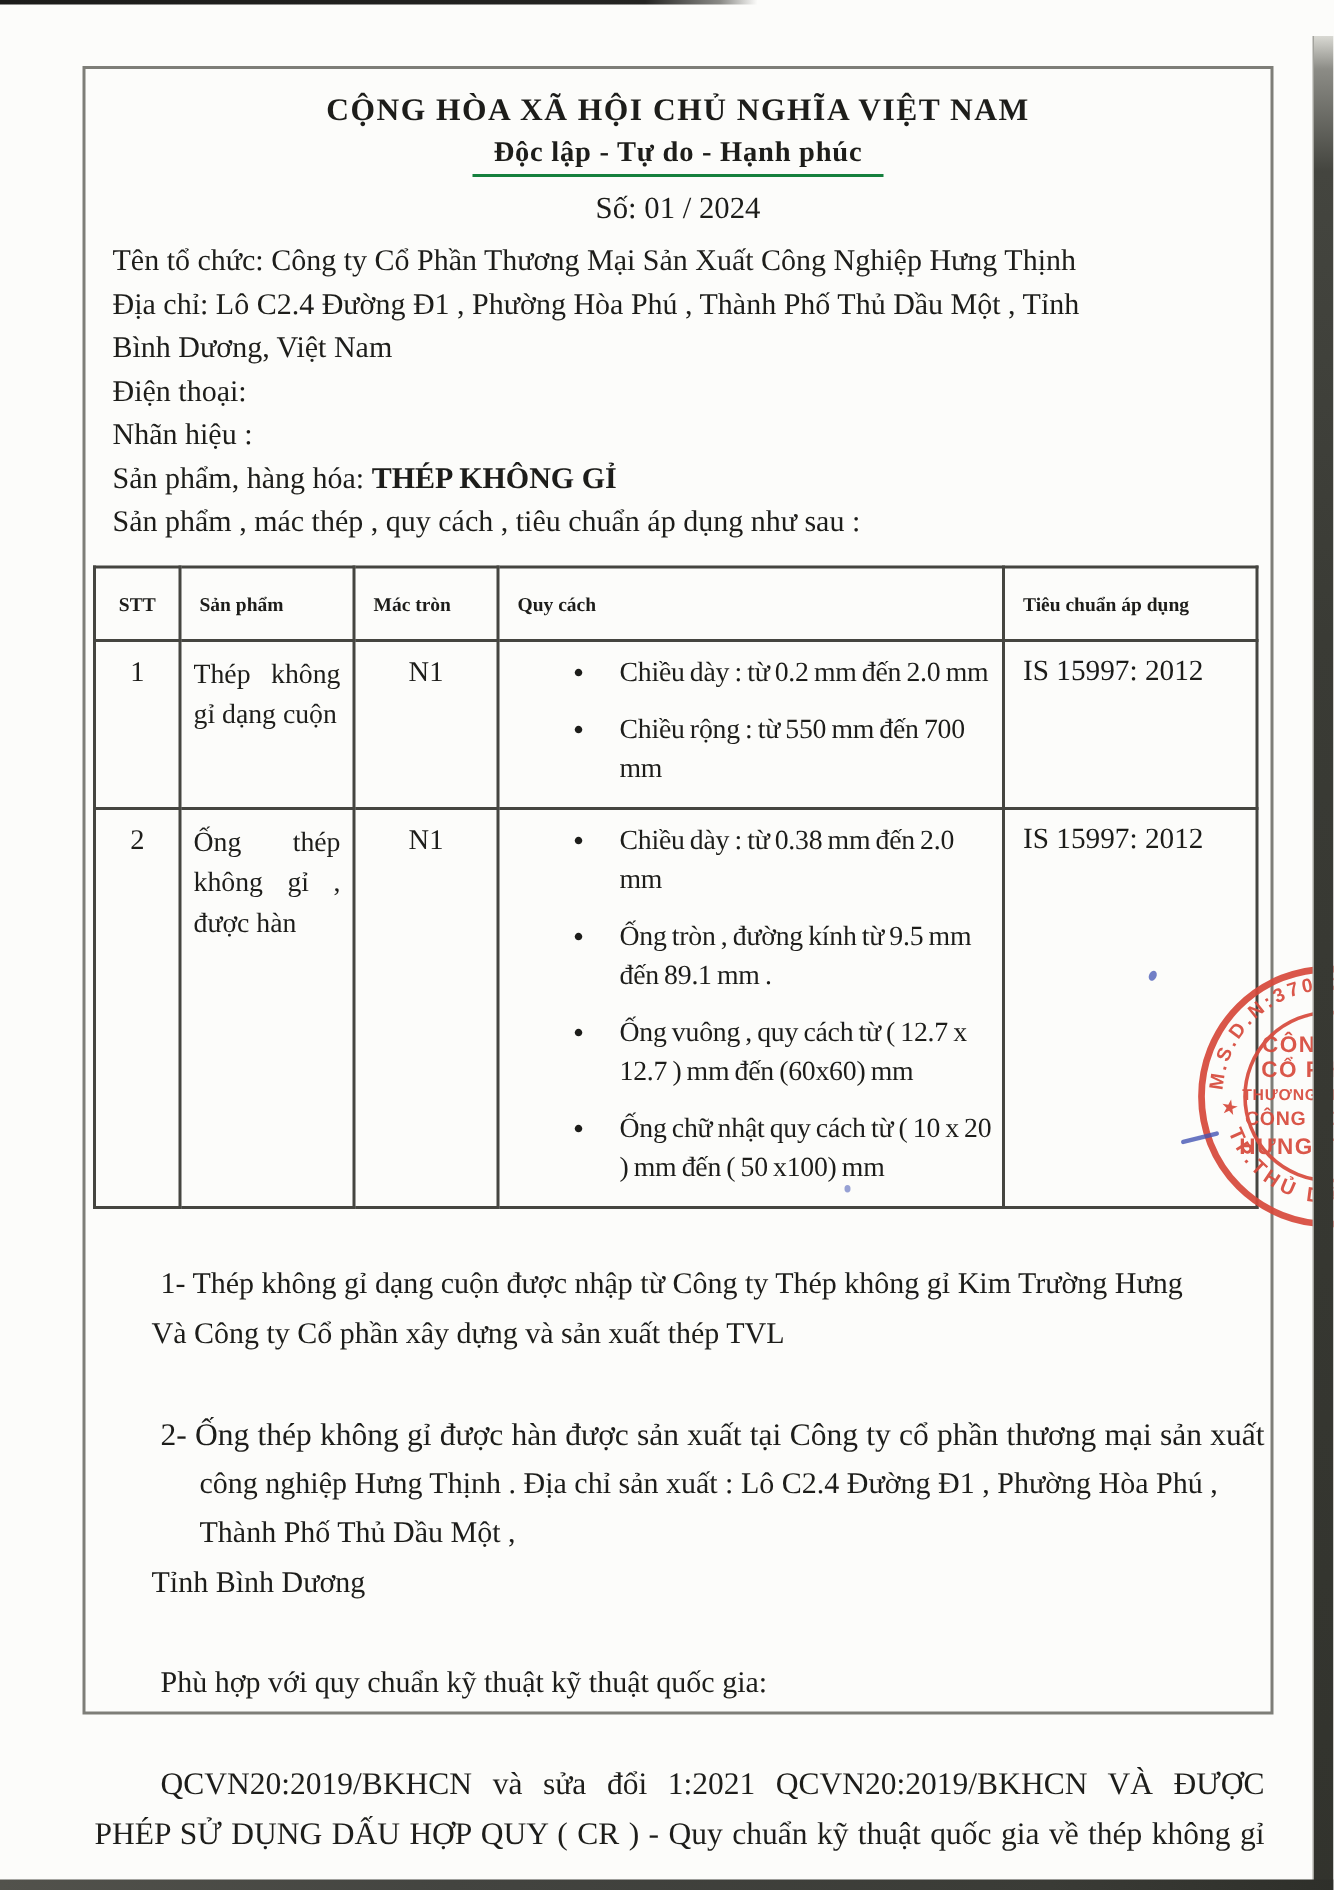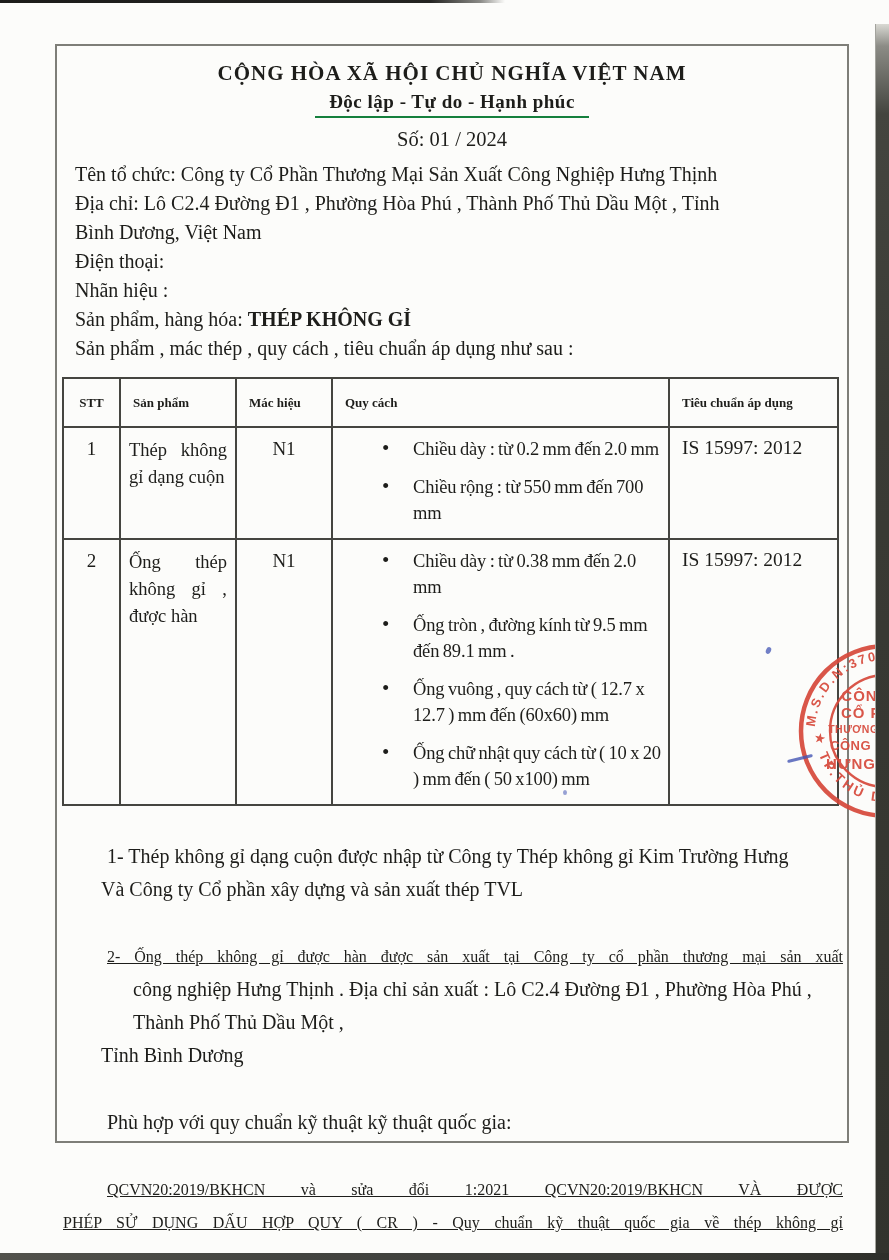--- a/index.html
+++ b/index.html
@@ -44,21 +44,21 @@
   td.specs{padding:8px 2px 0 44px;}
   td.specs ul{margin:0;padding:0;list-style:none;}
   td.specs li{position:relative;padding-left:36px;margin:0 0 12px 0;line-height:26px;
     white-space:pre;word-spacing:-1px;letter-spacing:-.15px;}
   td.specs li::before{content:"\2022";position:absolute;left:5px;top:-1px;font-size:21px;}
   td.std{padding:9px 4px 0 12px;font-size:19.5px;}
 
   .notes{margin:34px 4px 0 4px;font-size:20px;}
   .notes .nline{line-height:33px;white-space:nowrap;}
   .notes .jl{white-space:normal;text-align:justify;text-align-last:justify;}
-  .notes .tight{font-size:16px;word-spacing:-.5px;text-decoration:underline;}
+  .notes .tight{font-size:21px;word-spacing:-.5px;}
   .p46{padding-left:46px;margin-top:34px;}
   .p40{padding-left:40px;}
   .p72{padding-left:72px;}
   .p0{padding-left:2px;}
 
   
   .stamp{position:absolute;left:791px;top:636px;width:190px;height:190px;z-index:5;opacity:.92;}
   .stamp text{font-family:"Liberation Sans","DejaVu Sans",sans-serif;font-weight:bold;}
 
   
@@ -102,21 +102,21 @@
         <col style="width:57px">
           <col style="width:116px">
           <col style="width:96px">
           <col style="width:337px">
           <col style="width:169px">
       </colgroup>
       <thead>
         <tr>
           <th class="c">STT</th>
           <th>Sản phẩm</th>
-          <th>Mác hiệu</th>
+          <th>Mác tròn</th>
           <th>Quy cách</th>
           <th>Tiêu chuẩn áp dụng</th>
         </tr>
       </thead>
       <tbody>
         <tr class="r1">
           <td class="num">1</td>
           <td class="prod">Thép không gỉ dạng cuộn</td>
           <td class="grade">N1</td>
           <td class="specs">

